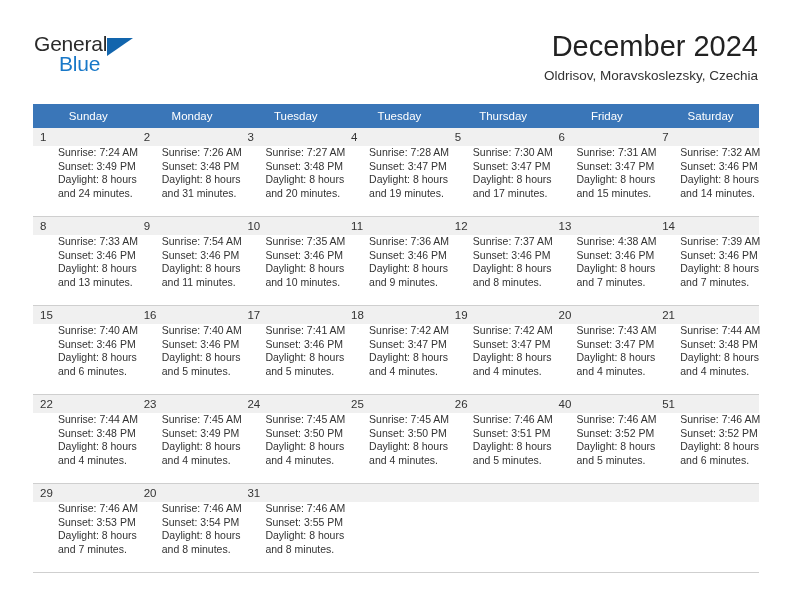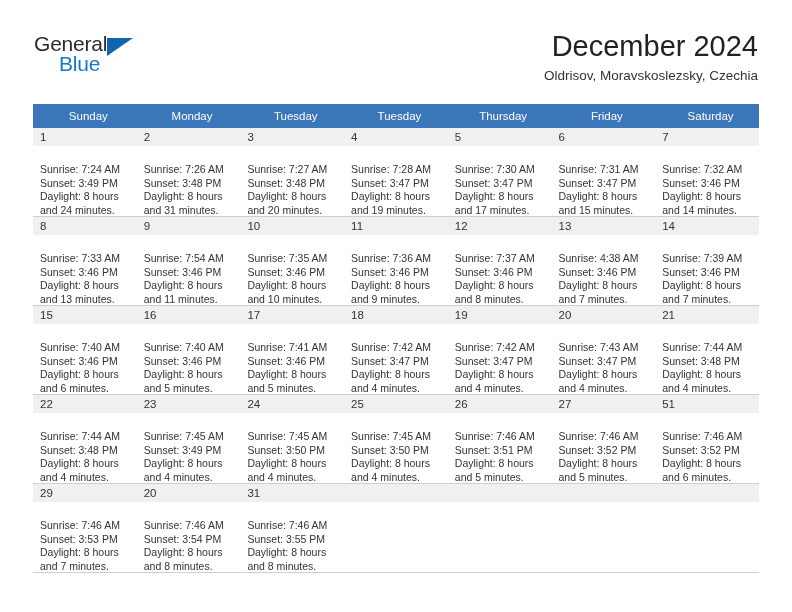--- a/index.html
+++ b/index.html
@@ -111,24 +111,25 @@
   .daynum {
     background: #f0f0f0;
     font-size: 11.5px;
     color: #333333;
     padding: 3px 0 3px 7px;
     height: 18px;
     line-height: 12px;
   }
   .daynum.blank { background: #f0f0f0; }
   .info {
-    padding: 17px 6px 0 7px;
+    padding: 0 6px 0 7px;
     font-size: 10.5px;
     line-height: 13.5px;
     color: #333333;
+    margin-left: 18px;
   }
   .info div { white-space: nowrap; }
 </style>
 </head>
 <body>
 
 <div class="page">
 
   <div class="top">
 
@@ -446,21 +447,21 @@
               <div class="info">
                 <div>Sunrise: 7:46 AM</div>
                 <div>Sunset: 3:51 PM</div>
                 <div>Daylight: 8 hours</div>
                 <div>and 5 minutes.</div>
               </div>
             </div>
           </td>
           <td>
             <div class="cell">
-              <div class="daynum">27</div>
+              <div class="daynum">40</div>
               <div class="info">
                 <div>Sunrise: 7:46 AM</div>
                 <div>Sunset: 3:52 PM</div>
                 <div>Daylight: 8 hours</div>
                 <div>and 5 minutes.</div>
               </div>
             </div>
           </td>
           <td>
             <div class="cell">

